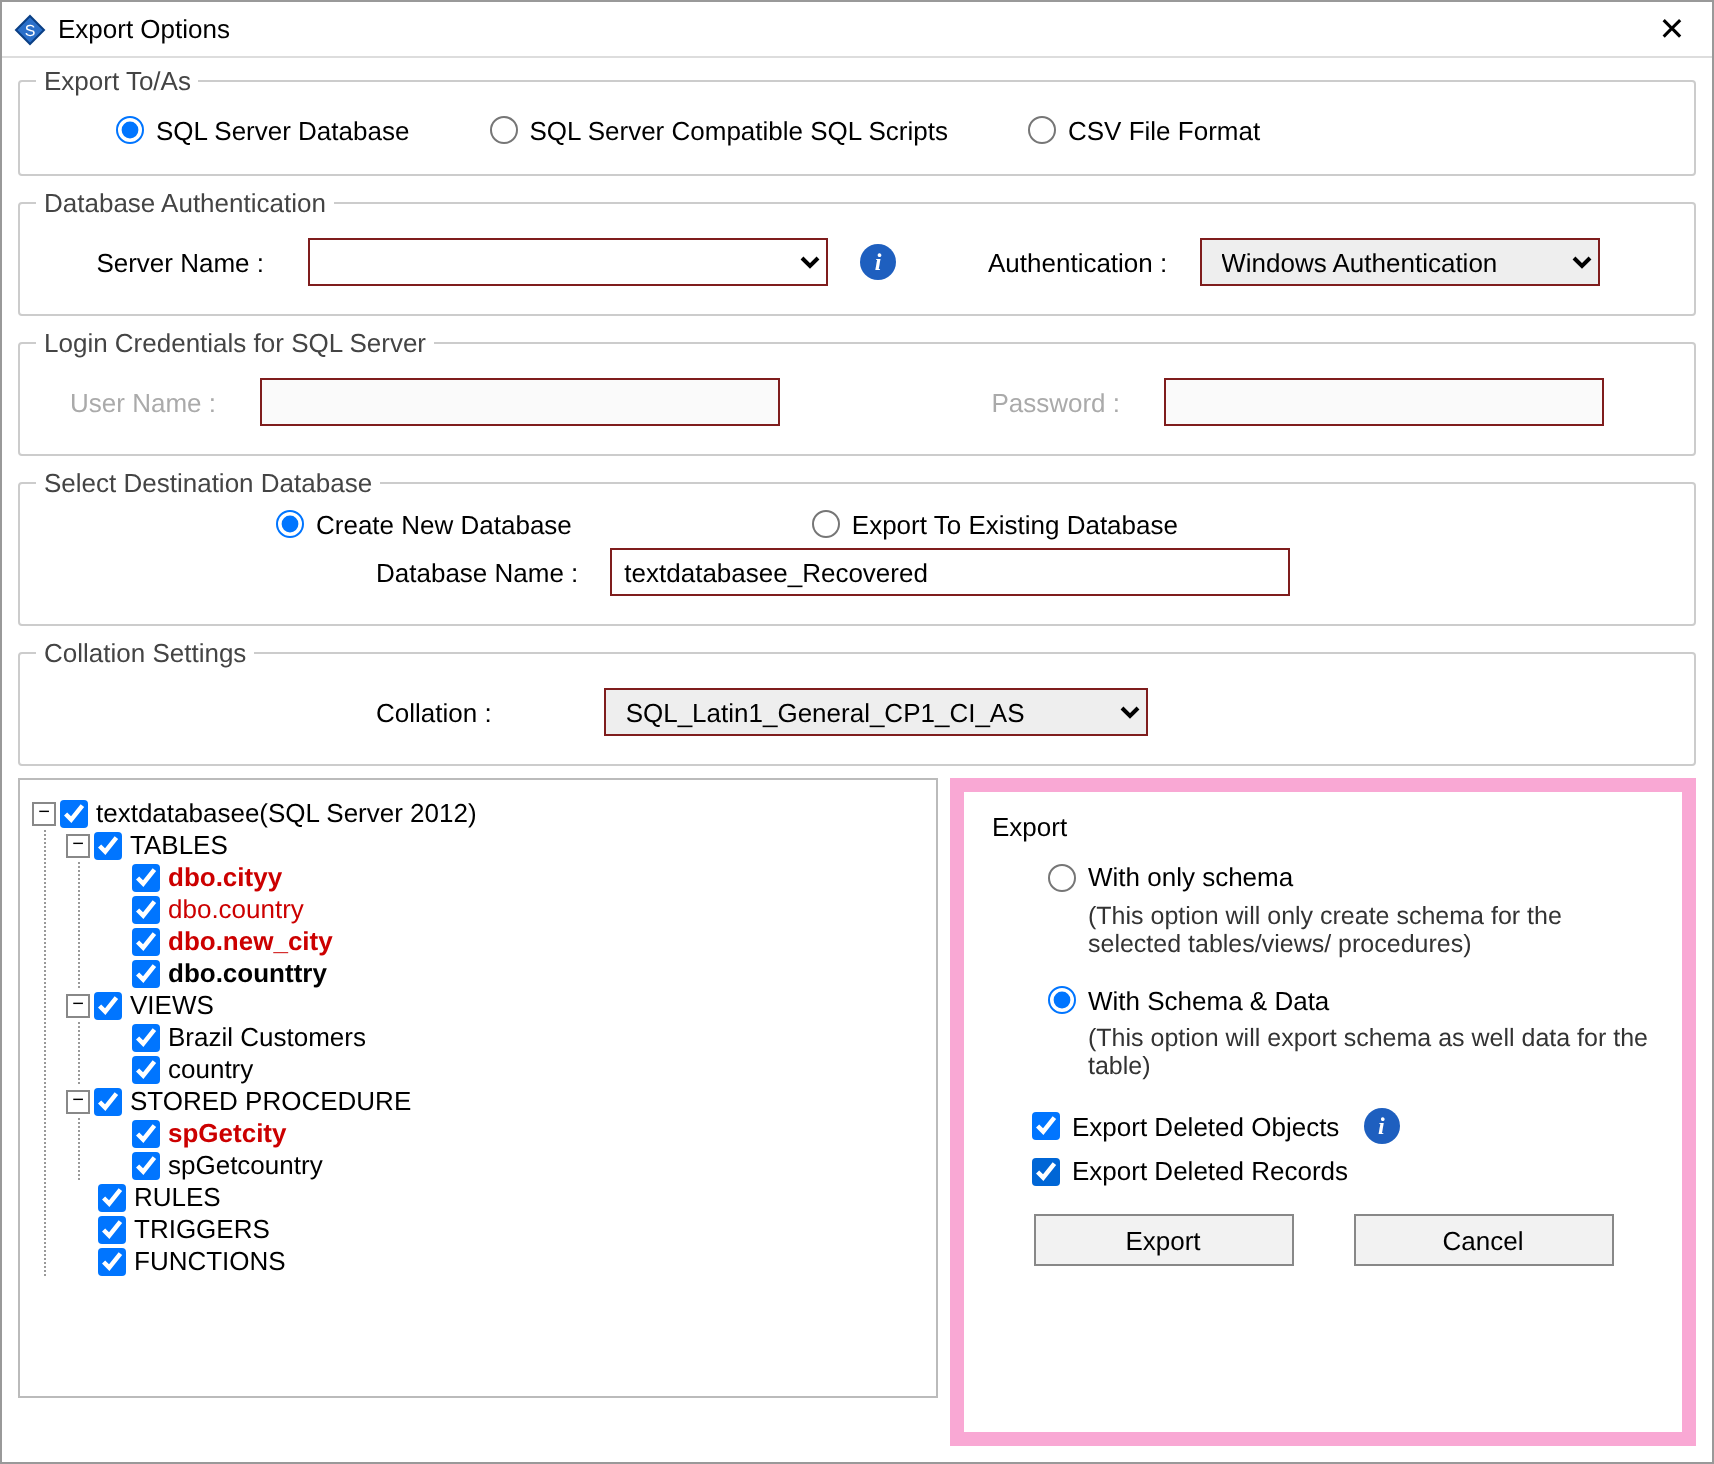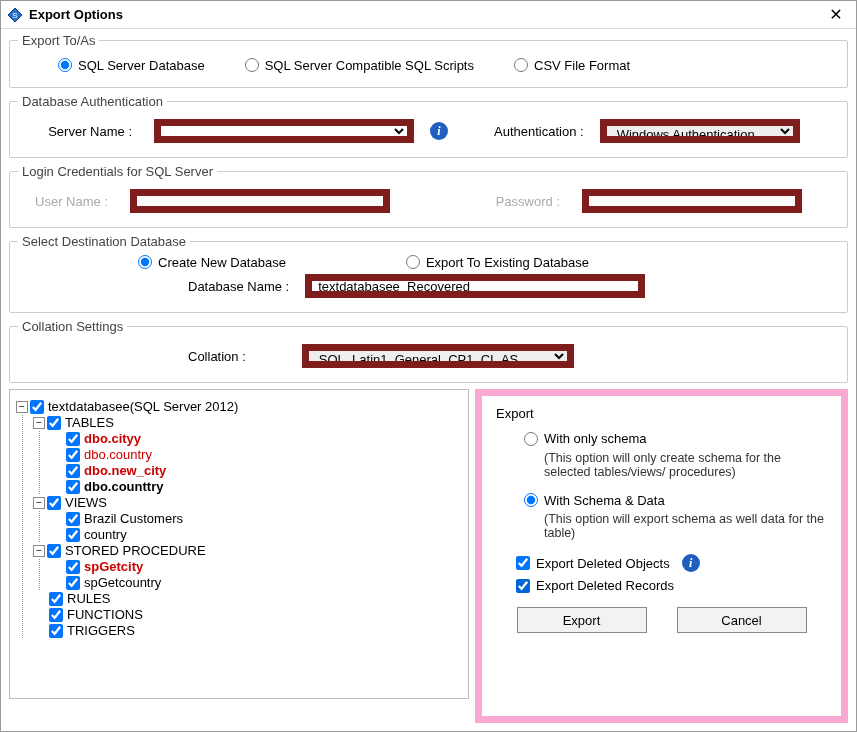--- a/index.html
+++ b/index.html
@@ -1,32 +1,32 @@
 <!DOCTYPE html>
 <html><head>
 <meta charset="utf-8">
 <style>
 * { box-sizing: border-box; margin: 0; padding: 0; }
 body { font-family: "Segoe UI", Tahoma, sans-serif; font-size: 13px; background: #fff; color: #000; }
 .window { width: 857px; height: 732px; border: 1px solid #999; position: relative; }
 .titlebar { height: 28px; display: flex; align-items: center; padding: 0 6px; border-bottom: 1px solid #ddd; }
 .titlebar-icon { width: 16px; height: 16px; margin-right: 6px; display: inline-flex; align-items: center; justify-content: center; }
-.titlebar-title { flex: 1; font-size: 13px; font-weight: bold; }
+.titlebar-title { flex: 1; font-size: 13px; }
 .close-btn { width: 28px; height: 20px; display: flex; align-items: center; justify-content: center; font-size: 16px; cursor: pointer; }
 .content { padding: 4px 8px; }
 fieldset { border: 1px solid #ccc; border-radius: 2px; padding: 6px 8px 10px 8px; margin-bottom: 6px; position: relative; }
 legend { font-size: 13px; padding: 0 4px; color: #444; }
 .radio-row { display: flex; align-items: center; gap: 40px; padding: 4px 40px; }
 .radio-row label, .radio-inline label { display: inline-flex; align-items: flex-start; gap: 6px; cursor: pointer; }
 input[type="radio"] { width: 14px; height: 14px; cursor: pointer; }
 input[type="checkbox"] { width: 14px; height: 14px; cursor: pointer; }
 .form-row { display: flex; align-items: center; gap: 16px; margin: 4px 0; }
 .lbl { min-width: 120px; text-align: right; padding-right: 6px; }
 .disabled-lbl { color: #aaa; }
-select, input[type="text"] { height: 24px; border: 7px solid #7f1d1d; padding: 0 6px; font-family: inherit; font-size: 13px; background: #fff; }
+select, input[type="text"] { height: 24px; border: 1px solid #7f1d1d; padding: 0 6px; font-family: inherit; font-size: 13px; background: #fff; }
 select { background: #eee; }
 .info-icon { width: 18px; height: 18px; border-radius: 50%; background: #1e5fbf; color: #fff; display: inline-flex; align-items: center; justify-content: center; font-weight: bold; font-style: italic; font-size: 12px; font-family: Georgia, serif; }
 .two-col { display: flex; gap: 6px; align-items: flex-start; }
 .tree-panel { width: 460px; height: 310px; border: 1px solid #bbb; padding: 8px 6px; overflow: auto; }
 .tree-node { display: flex; align-items: center; gap: 2px; margin: 1px 0; }
 .tree-toggle { width: 12px; height: 12px; border: 1px solid #888; display: inline-flex; align-items: center; justify-content: center; font-size: 10px; line-height: 1; cursor: pointer; background: #fff; }
 .tree-spacer { width: 14px; display: inline-block; }
 .tree-children { border-left: 1px dotted #999; margin-left: 6px; padding-left: 10px; }
 .tree-label { padding-left: 2px; }
 .red-bold { color: #c00; font-weight: bold; }
@@ -198,26 +198,26 @@
               </div>
           </div>
           <div class="tree-node">
               <span class="tree-spacer"></span>
               <input type="checkbox" checked="" style="">
               <span class="tree-label">RULES</span>
             </div>
           <div class="tree-node">
               <span class="tree-spacer"></span>
               <input type="checkbox" checked="" style="">
-              <span class="tree-label">FUNCTIONS</span>
+              <span class="tree-label">TRIGGERS</span>
             </div>
           <div class="tree-node">
               <span class="tree-spacer"></span>
               <input type="checkbox" checked="" style="">
-              <span class="tree-label">TRIGGERS</span>
+              <span class="tree-label">FUNCTIONS</span>
             </div>
         </div>
       </div>
 
       <div class="export-panel">
         <div>Export</div>
         <div class="opt-group">
           <label style="display:inline-flex;align-items:center;gap:6px;">
             <input type="radio" name="exportmode" style="">
             <span>With only schema</span>

